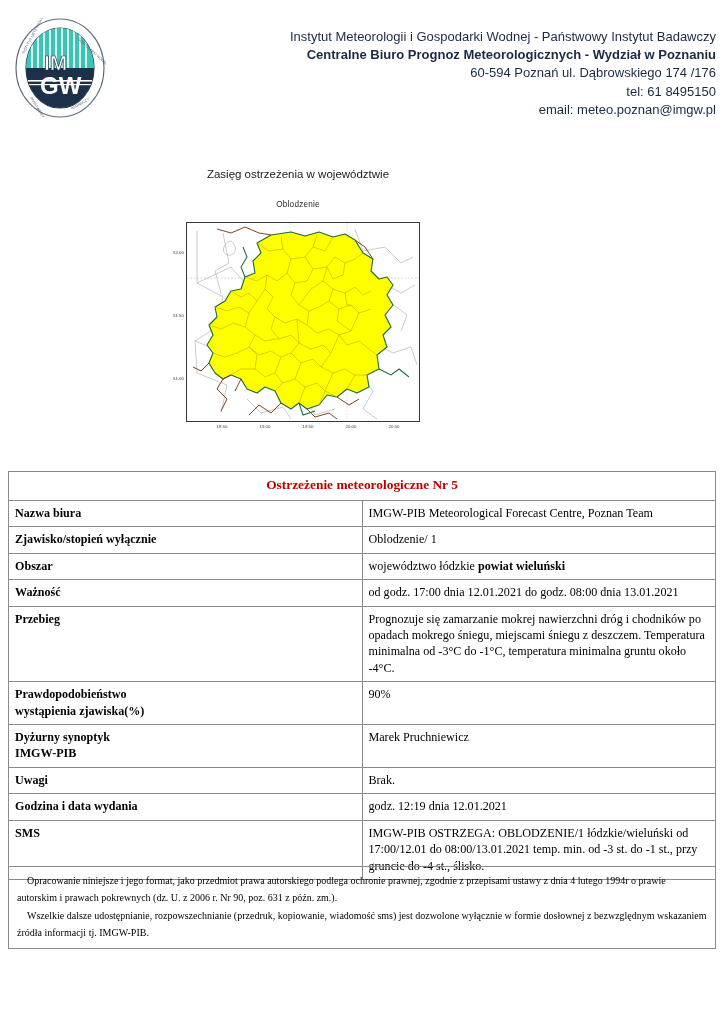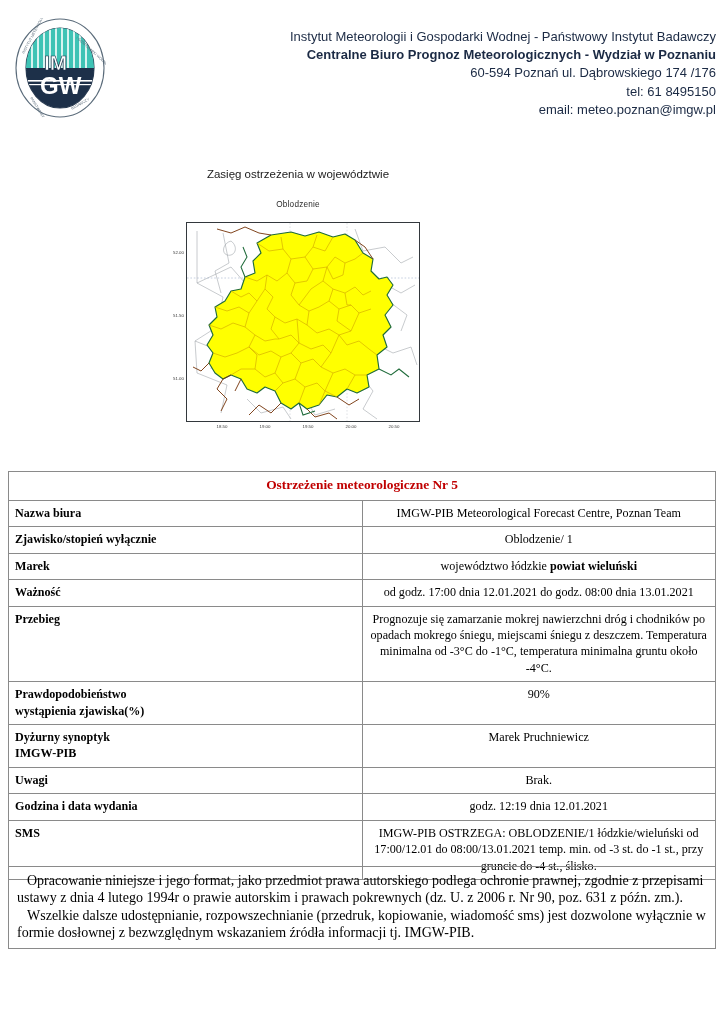--- a/index.html
+++ b/index.html
@@ -110,42 +110,42 @@
     padding: 4px 6px 5px 6px;
     font-family: "Liberation Serif", serif;
     font-size: 12.1px;
     line-height: 16.4px;
     vertical-align: top;
   }
   td.lbl {
     width: 187px;
     font-weight: bold;
   }
-  td.val { width: auto; text-align: center; }
+  td.val { width: auto; }
   #title-row td {
     text-align: center;
     color: #c00000;
     font-weight: bold;
     font-size: 13.4px;
     padding: 5px 0 6px 0;
     height: 17px;
   }
   .twoline { min-height: 33px; }
   .sub-strong { font-weight: bold; }
 
   
   #footer-note {
     position: absolute;
     left: 8px; top: 866px;
     width: 708px;
     box-sizing: border-box;
     border: 1px solid #8a8a8a;
     padding: 5px 8px 7px 8px;
     font-family: "Liberation Serif", serif;
-    font-size: 14px;
+    font-size: 10px;
     line-height: 17.3px;
   }
   #footer-note p { margin: 0; text-indent: 10px; }
 </style>
 </head>
 <body>
 
 <div id="letterhead">
 
   <div id="logo">
@@ -323,21 +323,21 @@
       <td class="lbl">Nazwa biura</td>
       <td class="val">IMGW-PIB Meteorological Forecast Centre, Poznan Team</td>
     </tr>
 
     <tr>
       <td class="lbl">Zjawisko/stopień wyłącznie</td>
       <td class="val">Oblodzenie/ 1</td>
     </tr>
 
     <tr>
-      <td class="lbl">Marek</td>
+      <td class="lbl">Obszar</td>
       <td class="val"><span>województwo łódzkie </span><span class="sub-strong">powiat wieluński</span></td>
     </tr>
 
     <tr>
       <td class="lbl">Ważność</td>
       <td class="val">od godz. 17:00 dnia 12.01.2021 do godz. 08:00 dnia 13.01.2021</td>
     </tr>
 
     <tr>
       <td class="lbl">Przebieg</td>

